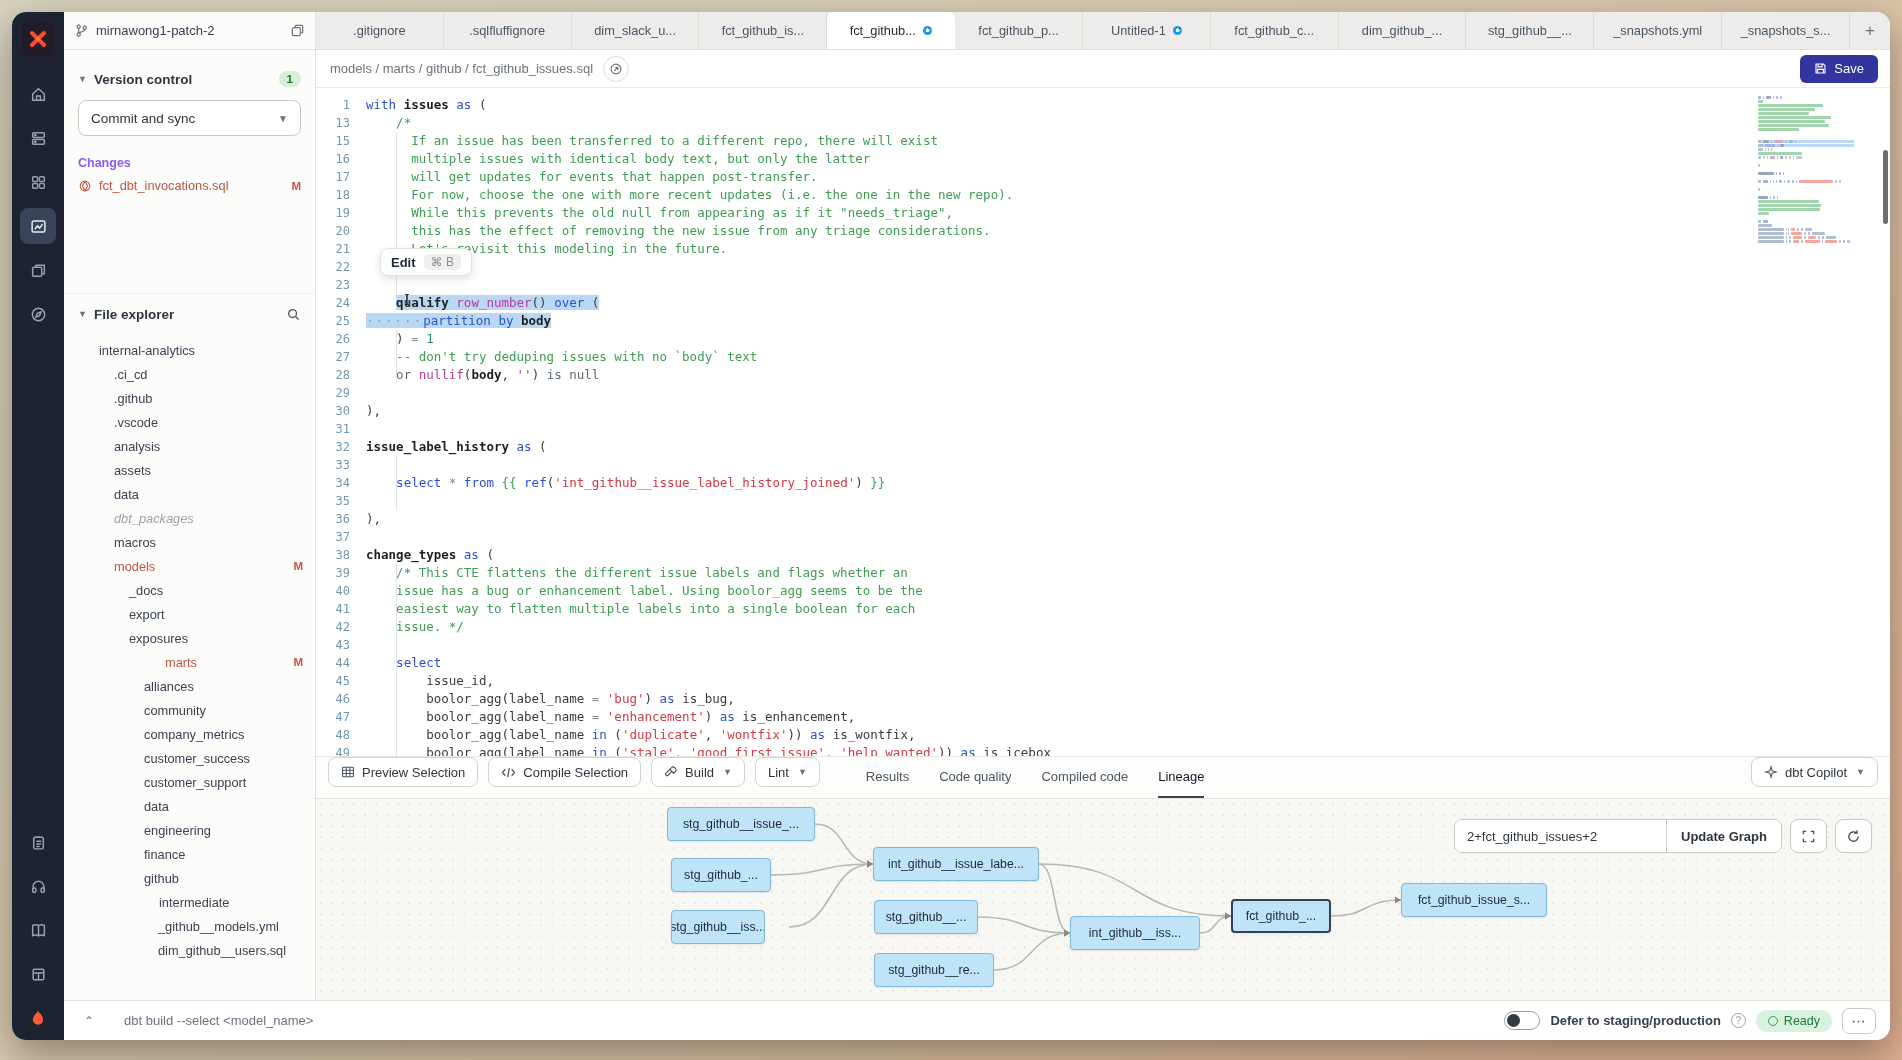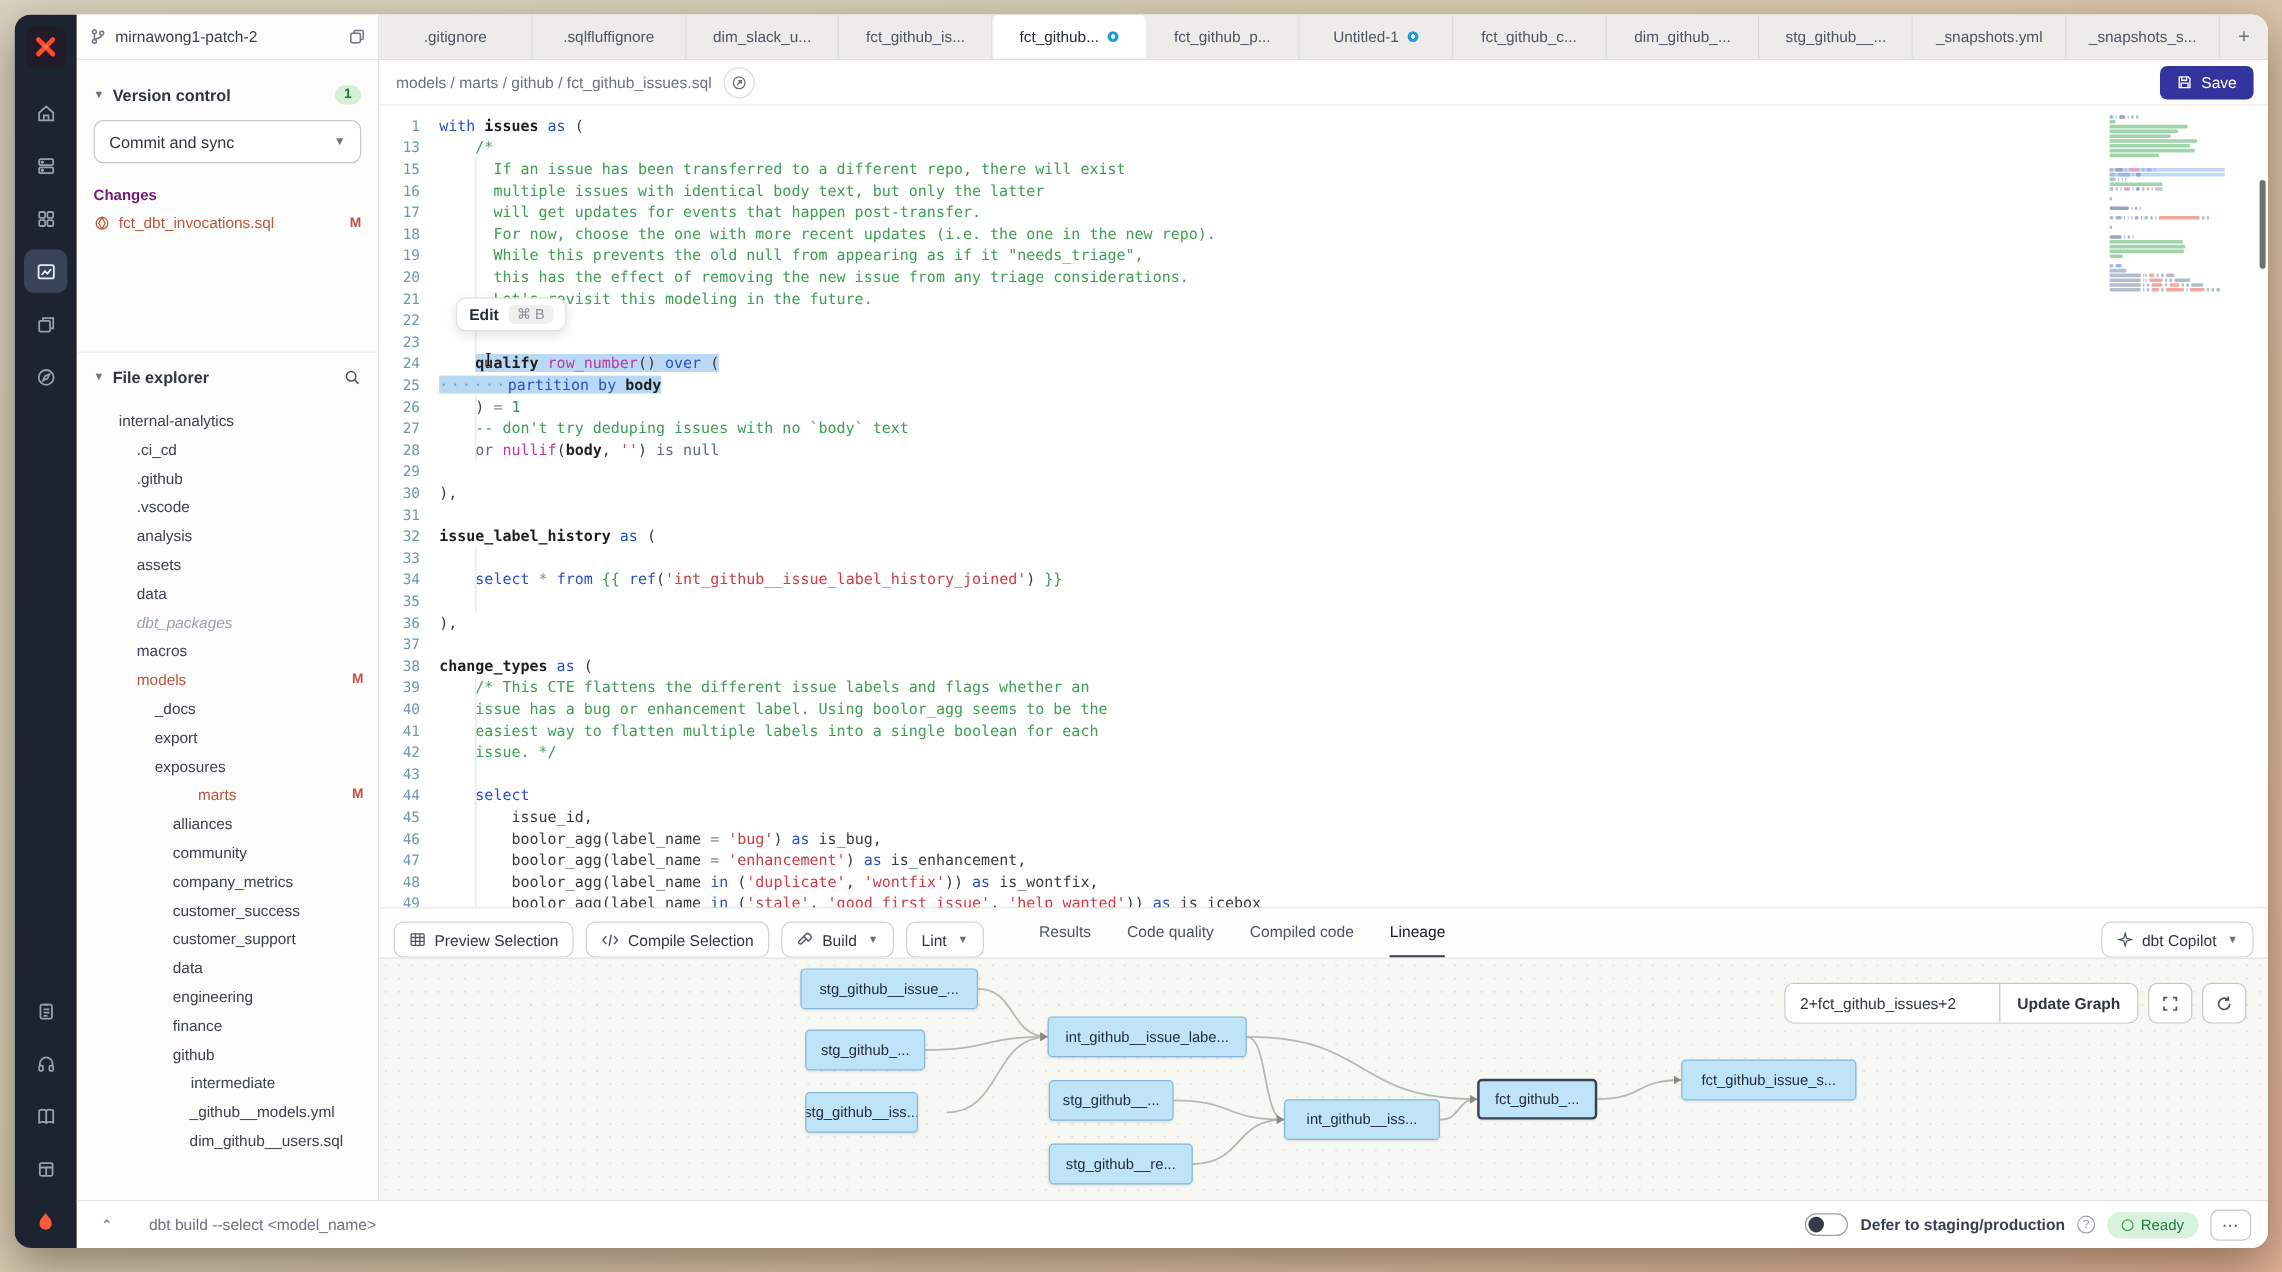--- a/index.html
+++ b/index.html
@@ -37,21 +37,21 @@
     background:radial-gradient(circle at 50% 50%, #fff 0 2px, #1b9be0 2px); }
   .new-tab { width:40px; flex:none; display:flex; align-items:center; justify-content:center; font-size:17px; color:#6b7280; cursor:pointer; }
   
   .body-row { flex:1; display:flex; min-height:0; }
   .sidebar { width:252px; flex:none; background:#fcfcfb; border-right:1px solid #e3e2de; display:flex; flex-direction:column; overflow:hidden; position:relative; }
   .section-head { display:flex; align-items:center; gap:7px; padding:0 14px; font-size:13.5px; font-weight:bold; color:#2f3640; height:34px; }
   .section-head .chev { font-size:9px; color:#6b7280; }
   .vc-badge { margin-left:auto; background:#d5efd9; color:#1d7a3d; font-size:11.5px; font-weight:bold; border-radius:10px; padding:2px 8px; }
   .commit-select { margin:4px 14px 10px; height:36px; border:1px solid #c9c9c4; border-radius:8px; background:#fff; display:flex; align-items:center; padding:0 12px; font-size:13.5px; color:#2f3640; cursor:pointer; }
   .commit-select .chev { margin-left:auto; font-size:10px; color:#6b7280; }
-  .changes-label { padding:10px 14px 4px; font-size:12.5px; font-weight:bold; color:#701a75; }
+  .changes-label { padding:10px 14px 4px; font-size:12.5px; font-weight:bold; color:#8b5cf6; }
   .change-item { display:flex; align-items:center; gap:7px; padding:4px 14px; font-size:12.8px; color:#bf5540; cursor:pointer; }
   .change-item .m-badge { margin-left:auto; color:#c75146; font-weight:bold; font-size:11.5px; }
   .explorer { margin-top:96px; border-top:1px solid #efeeea; flex:1; display:flex; flex-direction:column; overflow:hidden; }
   .explorer .section-head { height:40px; }
   .search-btn { margin-left:auto; }
   .tree { flex:1; overflow:hidden; padding-top:4px; }
   .tree-item { display:flex; align-items:center; gap:7px; height:24px; font-size:12.8px; color:#3b4250; padding-right:12px; cursor:pointer; white-space:nowrap; }
   .tree-item svg { flex:none; stroke:#7d8492; fill:none; stroke-width:1.2; }
   .tree-item.modified { color:#bf5540; }
   .tree-item.modified svg { stroke:#c0663f; }
@@ -74,34 +74,34 @@
   .ws-dots { color:#6f9ed0; letter-spacing:2px; }
   .edit-tooltip { position:absolute; left:64px; top:160px; background:#fff; border:1px solid #e2e2de; border-radius:8px; box-shadow:0 3px 10px rgba(0,0,0,.12); padding:5px 10px; display:flex; align-items:center; gap:8px; font-family:"Liberation Sans",sans-serif; font-size:13px; color:#1f2937; font-weight:bold; z-index:5; }
   .edit-tooltip .kbd { background:#efefec; border-radius:5px; padding:1px 7px; color:#8a8f98; font-weight:normal; font-size:12px; }
   .ibeam { position:absolute; left:88px; top:203px; z-index:6; font-family:"DejaVu Serif",serif; font-size:15px; color:#111; text-shadow:0 0 2px #fff; }
   .minimap { position:absolute; right:36px; top:8px; width:96px; z-index:4; }
   .mm-row { height:3px; margin-bottom:1px; display:flex; gap:2px; }
   .mm-row.sel { background:#bcd8f4; }
   .mm-seg { height:3px; border-radius:1px; }
   .vscroll { position:absolute; right:2px; top:62px; width:5px; height:74px; background:#6f6f6d; border-radius:3px; }
   
-  .toolbar { height:42px; flex:none; border-top:1px solid #e9e8e4; display:flex; align-items:flex-end; padding:0 12px; gap:10px; background:#fdfdfc; }
+  .toolbar { height:42px; flex:none; border-top:1px solid #e9e8e4; display:flex; align-items:flex-start; padding:0 12px; gap:10px; background:#fdfdfc; }
   .tb-btn { height:30px; border:1px solid #d3d2cd; background:#fff; border-radius:8px; display:flex; align-items:center; gap:7px; padding:0 12px; font-size:13px; color:#2f3640; cursor:pointer; font-family:"Liberation Sans",sans-serif; }
   .tb-btn .chev { font-size:9px; color:#6b7280; margin-left:2px; }
   .tb-tabs { display:flex; gap:30px; margin-left:36px; height:100%; align-items:center; }
   .tb-tab { font-size:13px; color:#4b5563; cursor:pointer; height:100%; display:flex; align-items:center; border-bottom:2px solid transparent; }
   .tb-tab.active { color:#111827; border-bottom-color:#3b4250; }
   .copilot-btn { margin-left:auto; }
   
   .lineage { height:202px; flex:none; border-top:1px solid #e5e4e0; background:#f7f7f4; background-image:radial-gradient(#e4e4df 1px, transparent 1px); background-size:11px 11px; position:relative; overflow:hidden; }
   .edge-layer { position:absolute; inset:0; }
   .lnode { position:absolute; height:34px; background:#bfe3f7; border:1px solid #82b7d8; border-radius:4px; display:flex; align-items:center; justify-content:center; font-size:12.3px; color:#1f2937; white-space:nowrap; overflow:hidden; padding:0 8px; cursor:pointer; box-shadow:0 1px 2px rgba(0,0,0,.08); }
   .lnode.selected { border:2px solid #374151; }
   .graph-controls { position:absolute; top:20px; right:18px; display:flex; gap:8px; align-items:center; }
-  .selector-group { display:flex; border:1px solid #c9c9c4; border-radius:8px; background:#fff; overflow:hidden; height:34px; }
+  .selector-group { display:flex; border:1px solid #c9c9c4; border-radius:8px; background:#fff; overflow:hidden; height:34px;gap:33px; }
   .selector-input { border:none; outline:none; width:178px; padding:0 12px; font-size:13px; color:#2f3640; font-family:"Liberation Sans",sans-serif; }
   .update-graph { border:none; border-left:1px solid #c9c9c4; background:#fff; padding:0 14px; font-size:13px; font-weight:bold; color:#2f3640; cursor:pointer; }
   .sq-btn { width:37px; height:34px; border:1px solid #c9c9c4; border-radius:8px; background:#fff; cursor:pointer; display:flex; align-items:center; justify-content:center; }
   
   .statusbar { height:40px; flex:none; border-top:1px solid #e3e2de; background:#fff; display:flex; align-items:center; padding:0 14px; gap:10px; }
   .collapse-chev { font-size:12px; color:#6b7280; cursor:pointer; padding:2px 6px; }
   .cmd-text { font-size:13px; color:#6b7280; margin-left:14px; }
   .sb-right { margin-left:auto; display:flex; align-items:center; gap:10px; }
   .toggle { width:36px; height:19px; border:1px solid #9aa0aa; border-radius:10px; background:#fff; position:relative; cursor:pointer; flex:none; }
   .toggle .knob { position:absolute; left:2px; top:2px; width:13px; height:13px; border-radius:50%; background:#343b46; }

